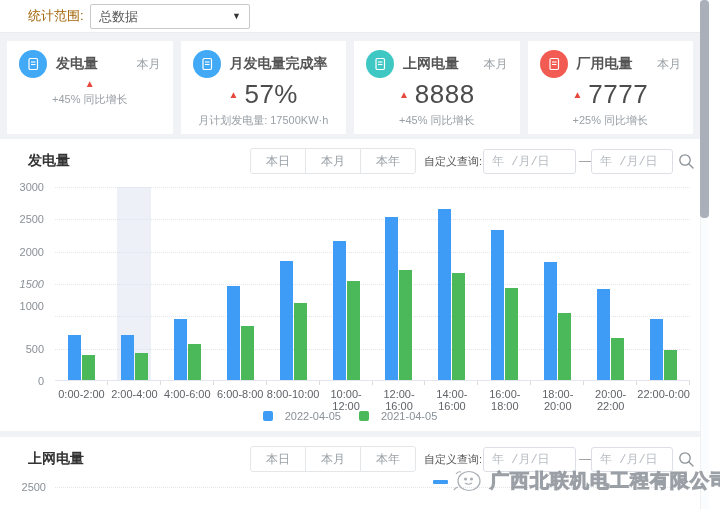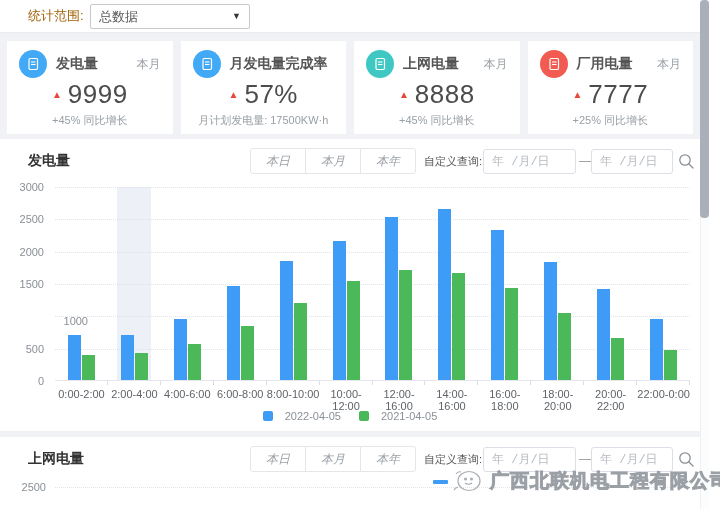--- a/index.html
+++ b/index.html
@@ -31,21 +31,21 @@
   .big-num { font-size:26px; color:#4c4c4c; letter-spacing:0.5px; }
   .card-sub { text-align:center; font-size:11px; color:#9aa0a6; margin-top:3px; }
   
   .panel { position:absolute; left:0; width:700px; background:#fff; }
   #panel1 { top:139px; height:292px; }
   #panel2 { top:437px; height:72px; }
   .panel-title { position:absolute; left:28px; top:13px; font-size:14px; font-weight:bold; color:#333; }
   .btn-group { position:absolute; left:250px; top:9px; display:flex; }
   .range-btn { width:56px; height:26px; background:#fff; border:1px solid #e4e7e9;
     color:#9aa0a6; font-size:12px; margin-left:-1px; cursor:pointer;
-    font-family:inherit;font-style:italic; }
+    font-family:inherit; }
   .range-btn:first-child { border-radius:3px 0 0 3px; margin-left:0; }
   .range-btn:last-child { border-radius:0 3px 3px 0; }
   .query-label { position:absolute; left:424px; top:9px; line-height:26px; font-size:11px; color:#555; font-weight:normal; }
   .date-input { position:absolute; top:10px; height:25px; border:1px solid #dcdfe6; border-radius:3px;
     font-size:12px; color:#606266; padding:0 8px; outline:none; background:#fff; font-family:Liberation Mono, monospace; }
   .date-input::placeholder { color:#b6bbc2; }
   #date1a,#date2a { left:483px; width:93px; }
   #date1b,#date2b { left:591px; width:82px; }
   .range-dash { position:absolute; left:579px; top:9px; line-height:26px; font-size:12px; color:#999; }
   .search-icon { position:absolute; left:678px; top:14px; cursor:pointer; }
@@ -99,21 +99,20 @@
               <rect x="3" y="1.5" width="8.5" height="11" rx="1.2" fill="none" stroke="#fff" stroke-width="1.2"></rect>
               <line x1="5" y1="5" x2="9.5" y2="5" stroke="#fff" stroke-width="1.1"></line>
               <line x1="5" y1="7.5" x2="9.5" y2="7.5" stroke="#fff" stroke-width="1.1"></line>
             </svg>
         </span>
         <span class="card-title">发电量</span>
         <span class="card-period">本月</span>
       </div>
       <div class="card-value">
         <span class="trend">▲</span>
-        <span class="big-num">9999</span>
       </div>
       <div class="card-sub">+45% 同比增长</div>
     </div>
 
     <div class="card">
       <div class="card-head">
         <span class="icon-circle" style="background: rgb(65, 169, 245);">
           <svg width="14" height="14" viewBox="0 0 14 14">
               <rect x="3" y="1.5" width="8.5" height="11" rx="1.2" fill="none" stroke="#fff" stroke-width="1.2"></rect>
               <line x1="5" y1="5" x2="9.5" y2="5" stroke="#fff" stroke-width="1.1"></line>
@@ -239,22 +238,22 @@
           <div class="bar" style="height: 42.0333px; background: rgb(75, 185, 90);"></div>
         </div>
         <div class="slot">
           <div class="bar" style="height: 61.4333px; background: rgb(62, 156, 246);"></div>
           <div class="bar" style="height: 30.3933px; background: rgb(75, 185, 90);"></div>
         </div>
       </div>
     <div id="yticks1">
         <div class="ytick" style="top: 236px;">0</div>
         <div class="ytick" style="top: 203.667px;">500</div>
-        <div class="ytick" style="top: 176px; margin-left: 44px;">1000</div>
-        <div class="ytick" style="top: 139px;">1500</div>
+        <div class="ytick" style="top: 161px;">1000</div>
+        <div class="ytick" style="top: 139px; font-style: italic;">1500</div>
         <div class="ytick" style="top: 106.667px;">2000</div>
         <div class="ytick" style="top: 74.3333px;">2500</div>
         <div class="ytick" style="top: 42px;">3000</div>
       </div>
     <div class="xlabels" id="xlabels1">
         <div class="xlab">0:00-2:00</div>
         <div class="xlab">2:00-4:00</div>
         <div class="xlab">4:00-6:00</div>
         <div class="xlab">6:00-8:00</div>
         <div class="xlab">8:00-10:00</div>

